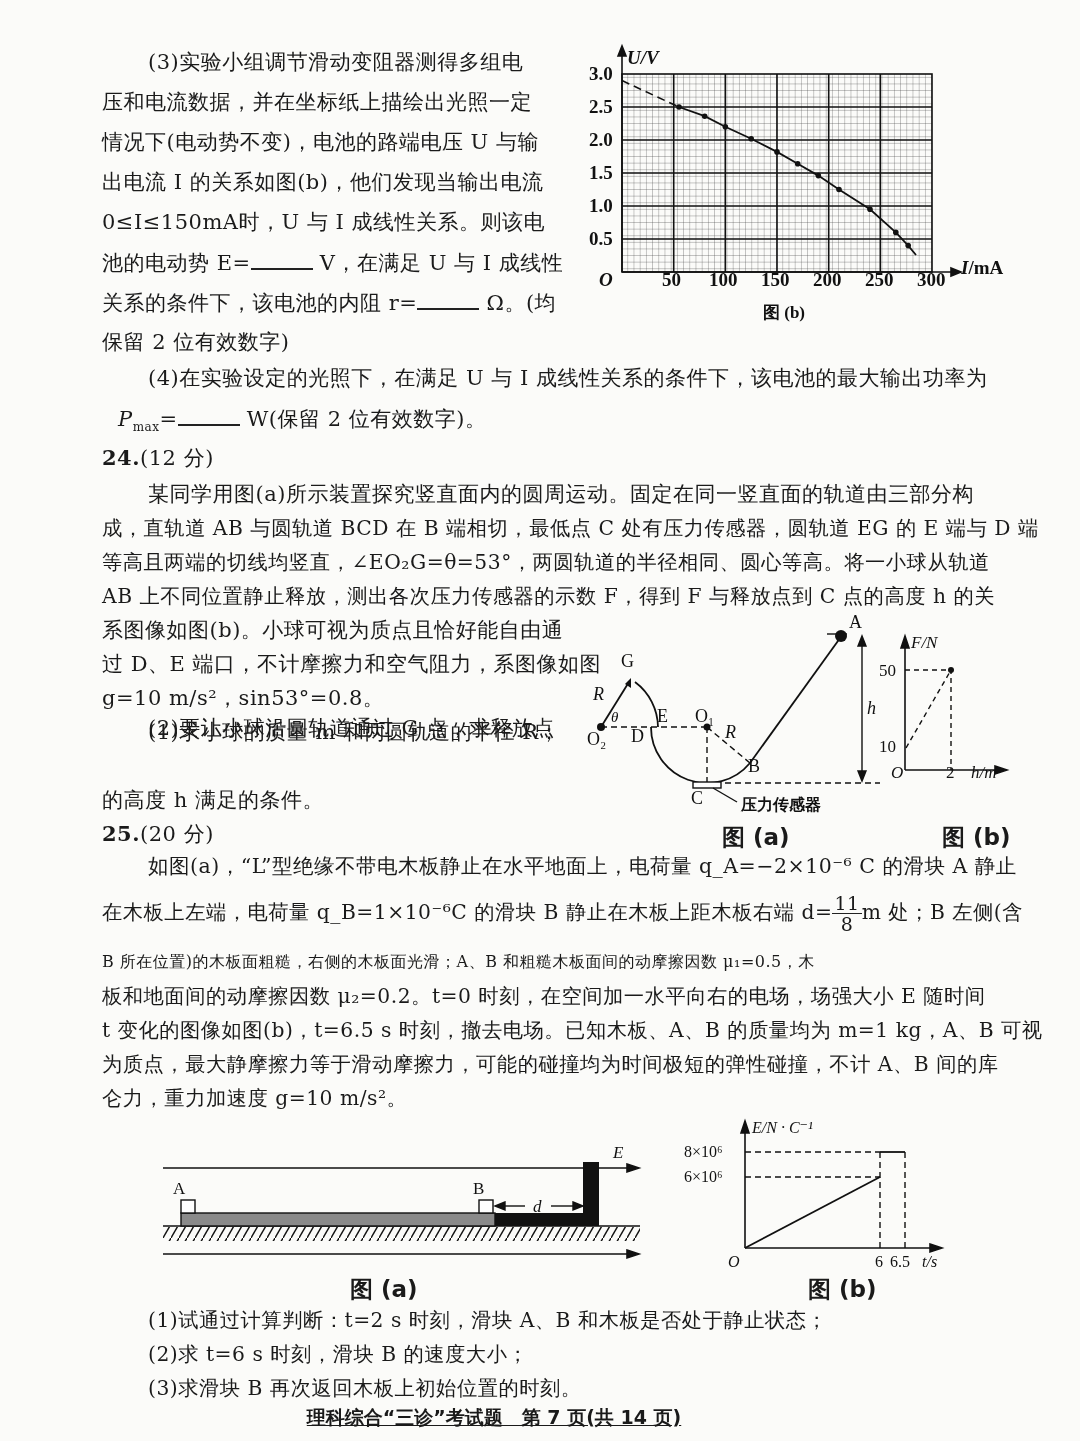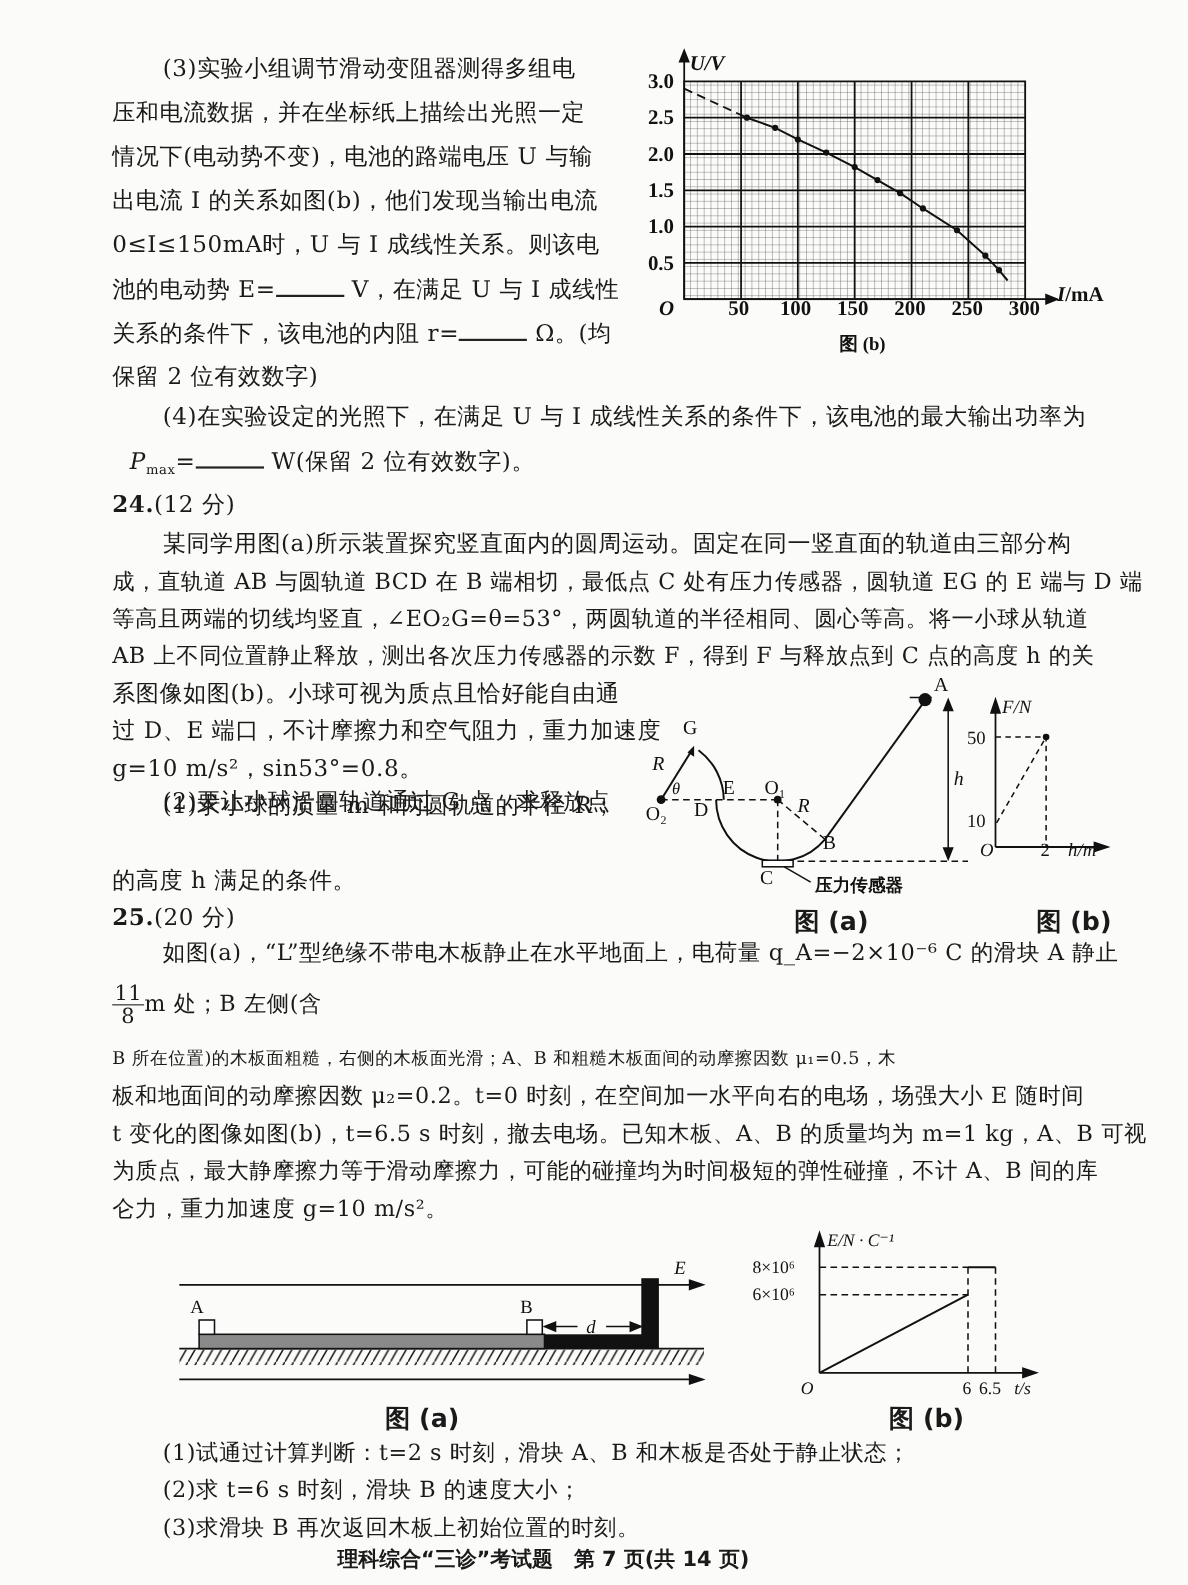--- a/index.html
+++ b/index.html
@@ -4,21 +4,21 @@
 <style>
   html, body { margin: 0; padding: 0; background: #fbfbf9; }
   body { width: 1080px; height: 1441px; position: relative; overflow: hidden;
          font-family: "DejaVu Serif", "Liberation Serif", serif; color: #1a1a1a; }
   .p { position: absolute; font-size: 21px; line-height: 40px; letter-spacing: 0.5px; white-space: nowrap; }
   .i { font-style: italic; }
   .blank { display: inline-block; border-bottom: 2px solid #222; height: 26px; vertical-align: baseline; }
   .bold { font-weight: bold; }
   .cap { position: absolute; font-size: 23px; font-weight: bold; font-family: "DejaVu Sans", sans-serif; }
   svg text { font-family: "Liberation Serif", "DejaVu Serif", serif; }
-  .footer { position: absolute; left: 0; width: 988px; text-align: center; top: 1405px; font-size: 19px; font-weight: bold; font-family: "DejaVu Sans", sans-serif; }
+  .footer { position: absolute; left: 0; width: 988px; text-align: center; top: 1405px; font-size: 19px; font-weight: bold; font-family: "DejaVu Sans", sans-serif; text-decoration: underline; }
   sup, sub { font-size: 12px; }
   .frac { display: inline-block; vertical-align: middle; text-align: center; font-size: 19px; line-height: 20px; }
   .frac span { display: block; }
   .frac .num { border-bottom: 1.5px solid #222; padding: 0 2px; }
 </style>
 </head>
 <body>
 
 <div>
   <div class="p" style="left:148px; top:42px;">(3)实验小组调节滑动变阻器测得多组电</div>
@@ -97,21 +97,21 @@
 </div>
 
 <div class="p" style="left:102px; top:438px;">
   <span class="bold">24.</span><span>(12 分)</span>
 </div>
 <div class="p" style="left:148px; top:474px;">某同学用图(a)所示装置探究竖直面内的圆周运动。固定在同一竖直面的轨道由三部分构</div>
 <div class="p" style="left:102px; top:508px; font-size:20.3px;">成，直轨道 AB 与圆轨道 BCD 在 B 端相切，最低点 C 处有压力传感器，圆轨道 EG 的 E 端与 D 端</div>
 <div class="p" style="left:102px; top:542px; font-size:20.3px;">等高且两端的切线均竖直，∠EO₂G=θ=53°，两圆轨道的半径相同、圆心等高。将一小球从轨道</div>
 <div class="p" style="left:102px; top:576px; font-size:20.3px;">AB 上不同位置静止释放，测出各次压力传感器的示数 F，得到 F 与释放点到 C 点的高度 h 的关</div>
 <div class="p" style="left:102px; top:610px;">系图像如图(b)。小球可视为质点且恰好能自由通</div>
-<div class="p" style="left:102px; top:644px;">过 D、E 端口，不计摩擦力和空气阻力，重力加速度</div>
+<div class="p" style="left:102px; top:644px;">过 D、E 端口，不计摩擦力和空气阻力，系图像如图</div>
 <div class="p" style="left:86px; top:678px;margin-left:16px;">g=10 m/s²，sin53°=0.8。</div>
 <div class="p" style="left:148px; top:712px;">(1)求小球的质量 m 和两圆轨道的半径 R；</div>
 <div class="p" style="left:148px; top:708px;">(2)要让小球沿圆轨道通过 G 点，求释放点</div>
 <div class="p" style="left:102px; top:780px;">的高度 h 满足的条件。</div>
 
 <svg style="position:absolute; left:585px; top:612px;" width="300" height="230" viewBox="0 0 300 230">
   <g stroke="#111" stroke-width="1.8" fill="none">
 
     <path d="M66 115 A56 56 0 0 0 165 151"></path>
 
@@ -180,21 +180,21 @@
     <text x="96" y="148" font-style="italic">h/m</text>
   </g>
 </svg>
 <div class="cap" style="left:942px; top:822px;">图 (b)</div>
 
 <div class="p" style="left:102px; top:814px;">
   <span class="bold">25.</span><span>(20 分)</span>
 </div>
 <div class="p" style="left:148px; top:846px; font-size:20.5px;">如图(a)，“L”型绝缘不带电木板静止在水平地面上，电荷量 q_A=−2×10⁻⁶ C 的滑块 A 静止</div>
 <div class="p" style="left:102px; top:892px; font-size:20.3px;">
-  <span class="frac"><span class="num">11</span><span>8</span></span><span>m 处；B 左侧(含</span>
+  <span>在木板上左端，电荷量 q_B=1×10⁻⁶C 的滑块 B 静止在木板上距木板右端 d=</span><span class="frac"><span class="num">11</span><span>8</span></span><span>m 处；B 左侧(含</span>
 </div>
 <div class="p" style="left:102px; top:942px; font-size:16px;">B 所在位置)的木板面粗糙，右侧的木板面光滑；A、B 和粗糙木板面间的动摩擦因数 μ₁=0.5，木</div>
 <div class="p" style="left:102px; top:976px; font-size:20.3px;">板和地面间的动摩擦因数 μ₂=0.2。t=0 时刻，在空间加一水平向右的电场，场强大小 E 随时间</div>
 <div class="p" style="left:102px; top:1010px; font-size:20.3px;">t 变化的图像如图(b)，t=6.5 s 时刻，撤去电场。已知木板、A、B 的质量均为 m=1 kg，A、B 可视</div>
 <div class="p" style="left:102px; top:1044px; font-size:20.3px;">为质点，最大静摩擦力等于滑动摩擦力，可能的碰撞均为时间极短的弹性碰撞，不计 A、B 间的库</div>
 <div class="p" style="left:102px; top:1078px; font-size:20.3px;">仑力，重力加速度 g=10 m/s²。</div>
 
 <svg style="position:absolute; left:155px; top:1140px;" width="500" height="140" viewBox="0 0 500 140">
   <defs>
     <pattern id="hatch" width="8" height="14" patternUnits="userSpaceOnUse">

